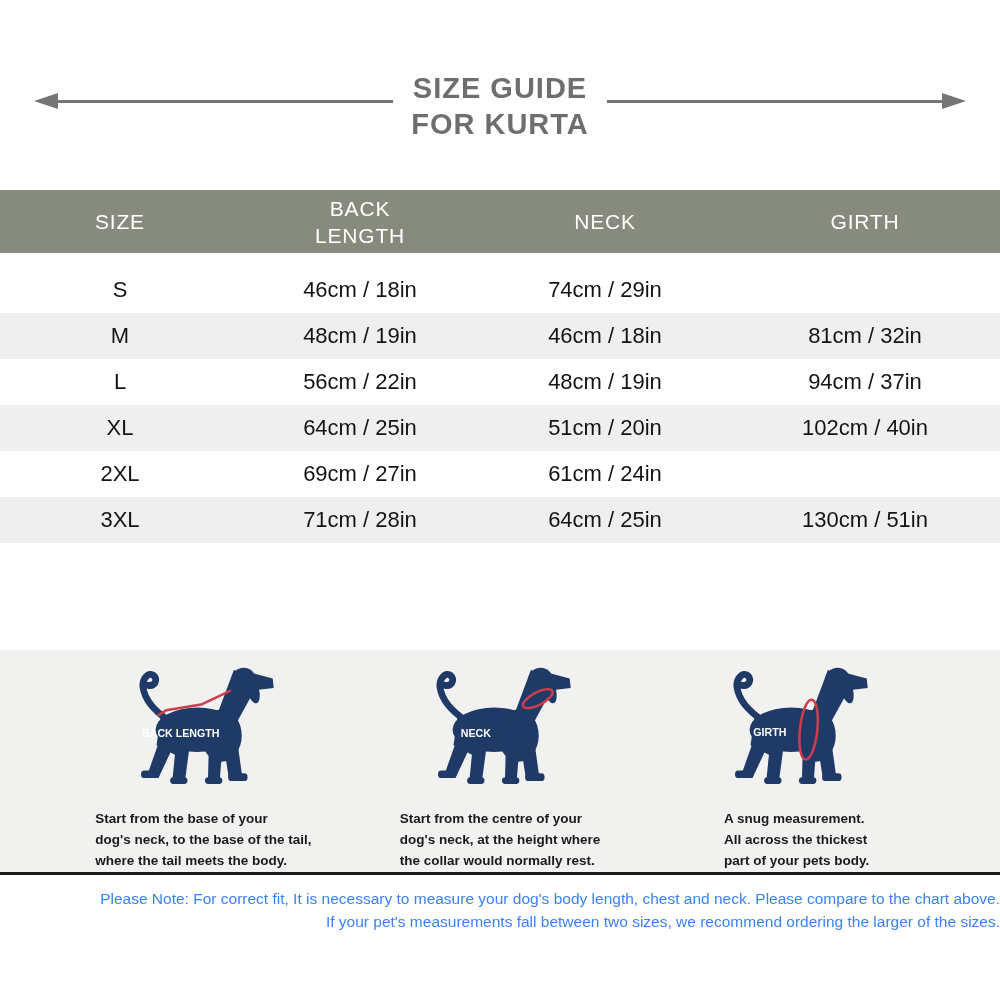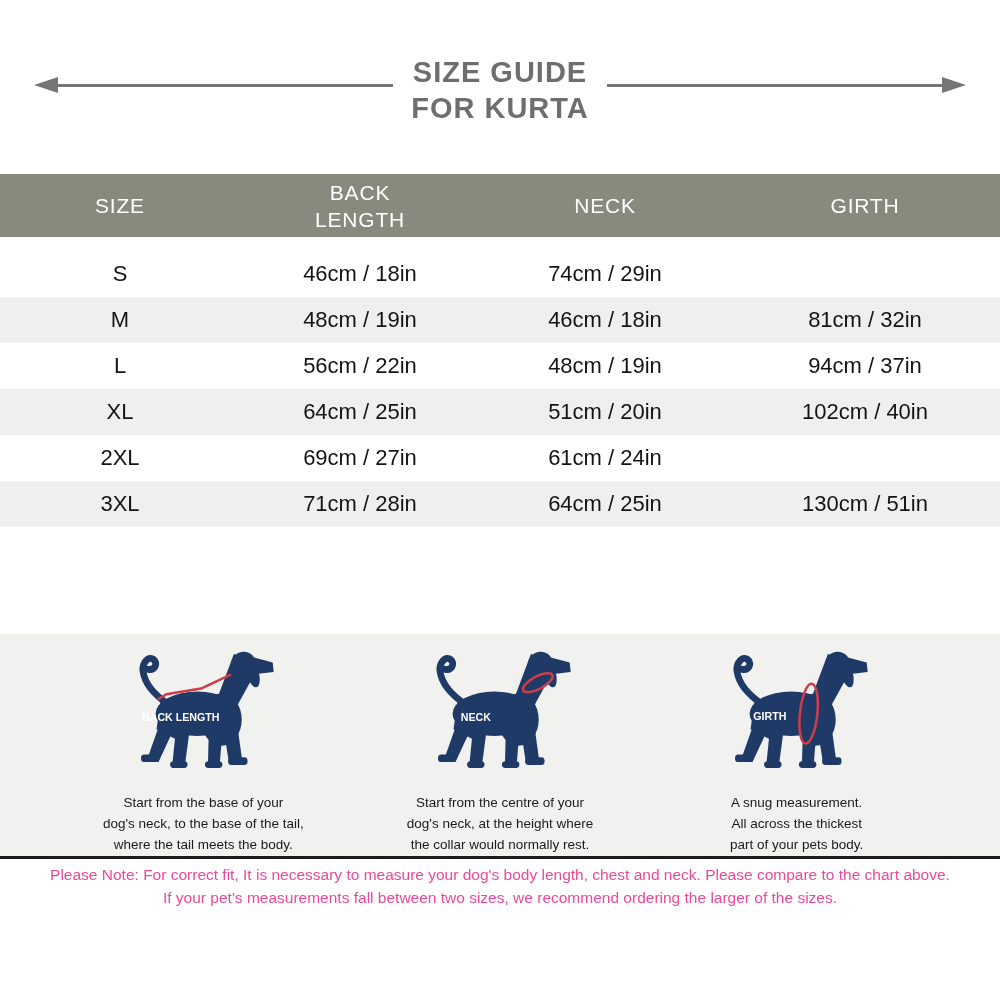--- a/index.html
+++ b/index.html
@@ -1,20 +1,20 @@
 <!DOCTYPE html>
 <html><head>
 <meta charset="utf-8">
 <style>
   * { margin:0; padding:0; box-sizing:border-box; }
   html,body { width:1000px; height:1000px; background:#ffffff;
     font-family:"Liberation Sans", sans-serif; overflow:hidden; }
 
   
-  .title-block { padding-top:54px; }
+  .title-block { padding-top:70px; }
   .title-row { display:flex; align-items:flex-start; padding:0 34px; }
   .rule { flex:1; display:flex; align-items:center; margin-top:23px; }
   .rule .line { flex:1; height:3px; background:#757575; }
   .arrowhead { width:0; height:0; border-top:8px solid transparent; border-bottom:8px solid transparent; }
   .arrowhead.left  { border-right:24px solid #757575; margin-right:-2px; }
   .arrowhead.right { border-left:24px solid #757575; margin-left:-2px; }
   .title-text { text-align:center; padding:0 18px; color:#6e6e6e;
     font-size:29px; font-weight:700; letter-spacing:1px; line-height:36px; }
 
   
@@ -27,25 +27,25 @@
   .trow .cell { text-align:center; }
   .trow.odd { background:#efefef; }
   .trow.even { background:#ffffff; }
 
   
   .measure-section { margin-top:107px; height:225px; background:#f1f1f0;
     border-bottom:3px solid #1b1b1b; display:flex; justify-content:space-between;
     padding:10px 55px 0 55px; }
   .measure-col { width:300px; display:flex; flex-direction:column; align-items:center; }
   .dog-svg { width:168px; height:148px; }
-  .caption { margin-top:4px; font-size:13.5px; font-weight:400; color:#1a1a1a;
-    text-align:center; line-height:1.55; white-space:pre-line; }
+  .caption { margin-top:4px; font-size:13.5px; font-weight:700; color:#1a1a1a;
+    text-align:left; line-height:1.55; white-space:pre-line; }
 
   
-  .note { padding-top:4px; text-align:center; color:#ec4899; }
+  .note { padding-top:12px; text-align:right; color:#3b82f6; }
   .note p { font-size:15.5px; line-height:23px; }
 </style>
 </head>
 <body>
 
 <svg width="0" height="0" style="position:absolute">
   <defs>
     <g id="dog-shape">
       <g fill="#1f3a66">
         <ellipse cx="74" cy="72" rx="43" ry="23"></ellipse>

